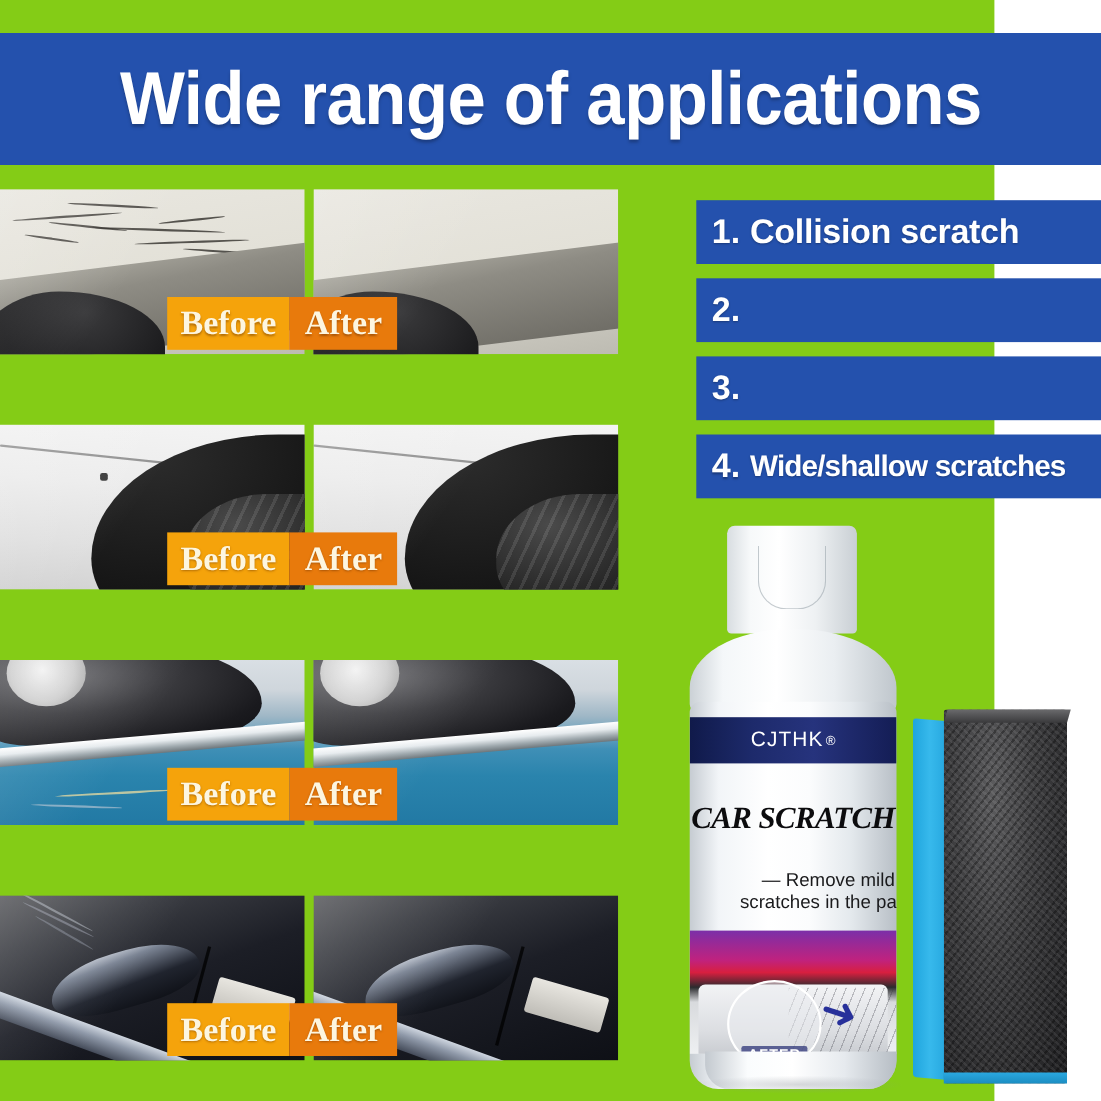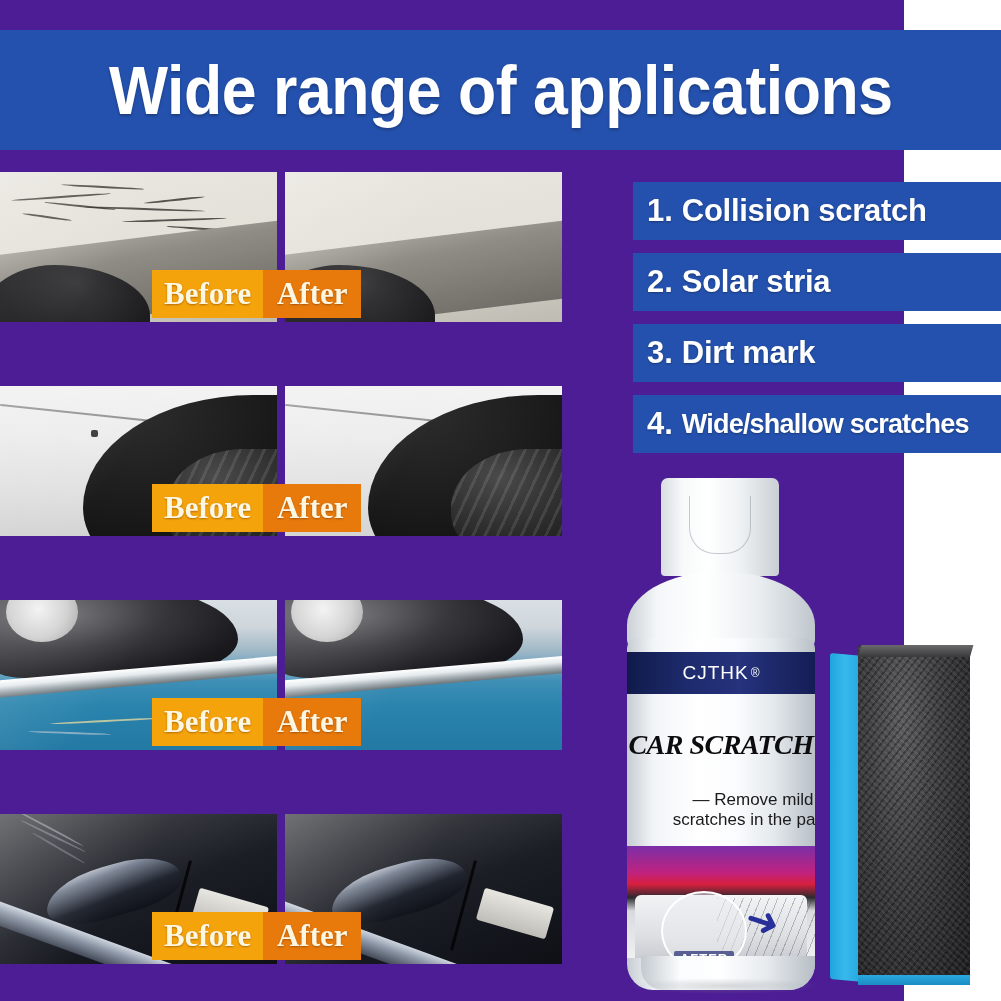--- a/index.html
+++ b/index.html
@@ -2,21 +2,21 @@
 <html><head>
 <meta charset="utf-8">
 <style>
   * { box-sizing: border-box; margin: 0; padding: 0; }
   html, body {
     width: 1001px; height: 1001px;
     background: #ffffff;
     font-family: "Liberation Sans", sans-serif;
     overflow: hidden;
   }
-  #page { position: relative; width: 904px; height: 1001px; background: #4c1d95; }
+  #page { position: relative; width: 904px; height: 1001px; background: #84cc16; }
 
   
   #header-banner {
     position: absolute; left: 0; top: 30px; width: 1001px; height: 120px;
     background: #2451ad;
     display: flex; align-items: center; justify-content: center;
   }
   #header-title {
     color: #ffffff;
     font-family: "Liberation Sans Narrow", "Liberation Sans", sans-serif;
@@ -397,25 +397,23 @@
     </div>
   </div>
 
   <div id="feature-list">
     <div class="feature-item">
       <span class="feature-num">1.</span>
       <span class="feature-label">Collision scratch</span>
     </div>
     <div class="feature-item">
       <span class="feature-num">2.</span>
-      <span class="feature-label">Solar stria</span>
     </div>
     <div class="feature-item">
       <span class="feature-num">3.</span>
-      <span class="feature-label">Dirt mark</span>
     </div>
     <div class="feature-item compact">
       <span class="feature-num">4.</span>
       <span class="feature-label">Wide/shallow scratches</span>
     </div>
   </div>
 
   <div id="product-bottle">
     <div id="bottle-cap">
       <div id="cap-flip"></div>

